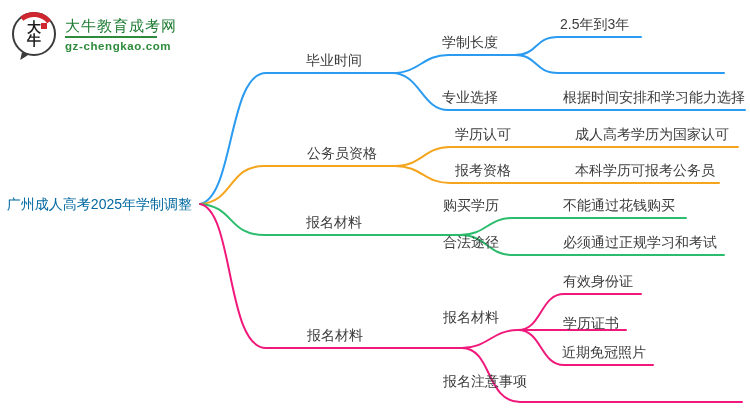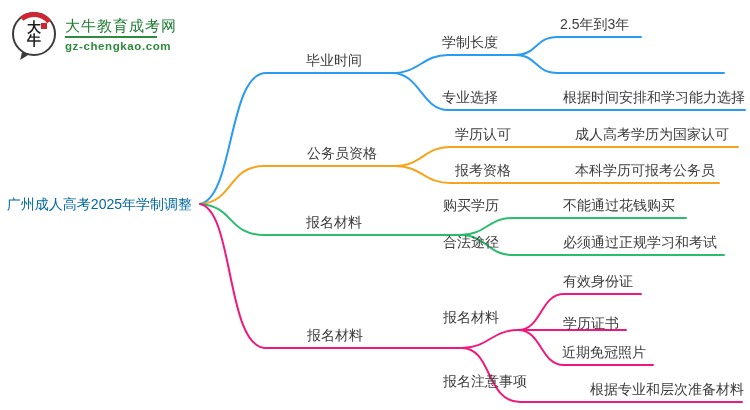--- a/index.html
+++ b/index.html
@@ -96,21 +96,20 @@
   <div class="node" style="left:563px;top:196px">不能通过花钱购买</div>
   <div class="node" style="left:443px;top:233px">合法途径</div>
   <div class="node" style="left:563px;top:233px">必须通过正规学习和考试</div>
 
   <div class="node" style="left:307px;top:326px">报名材料</div>
   <div class="node" style="left:443px;top:308px">报名材料</div>
   <div class="node" style="left:563px;top:272px">有效身份证</div>
   <div class="node" style="left:563px;top:314px">学历证书</div>
   <div class="node" style="left:562px;top:343px">近期免冠照片</div>
   <div class="node" style="left:443px;top:372px">报名注意事项</div>
-  <div class="node" style="left:590px;top:380px">根据专业和层次准备材料</div>
 
   <div class="logo">
     <div class="logo-badge">
       <div class="badge-arc"></div>
       <div class="badge-seal"></div>
       <div class="badge-text">
         <span>大</span>
         <span>牛</span>
       </div>
       <div class="badge-tail"></div>

